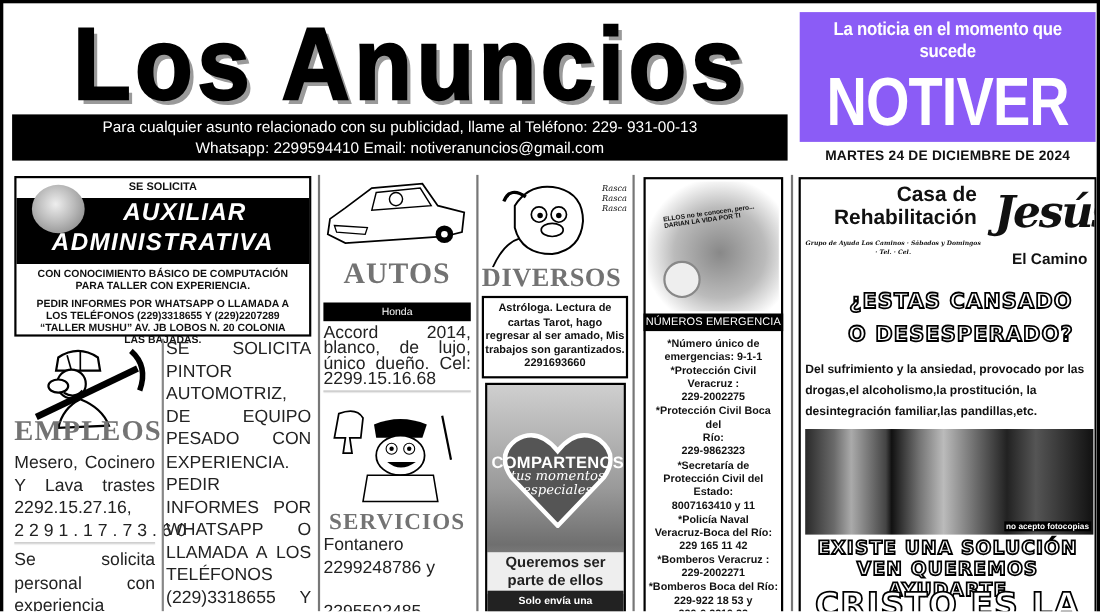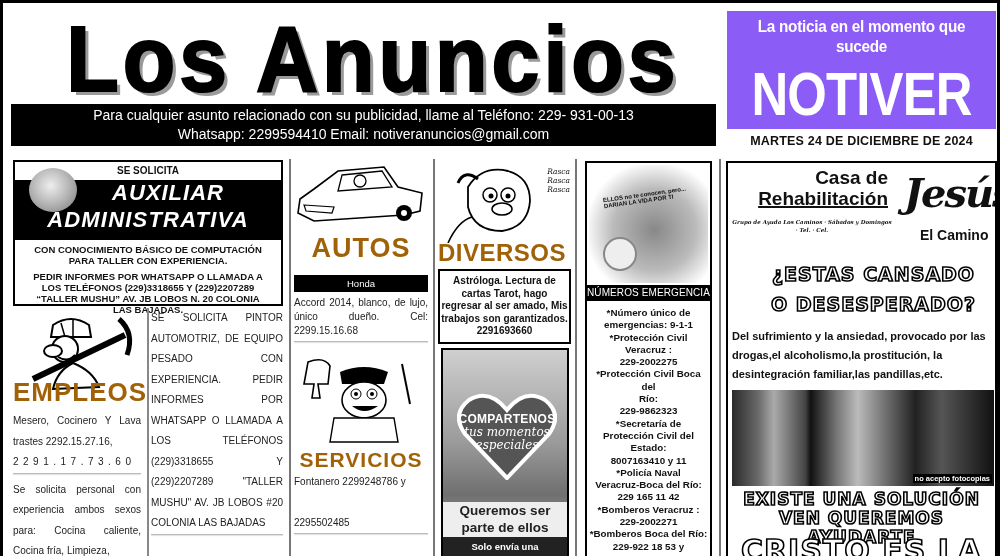--- a/index.html
+++ b/index.html
@@ -36,55 +36,55 @@
   .ad-aux .top { height: 18px; text-align: center; font-size: 10px; font-weight: 800; line-height: 18px; }
   .ad-aux .band { position: absolute; left: 0; top: 18px; width: 100%; height: 60px; background: #000; color: #fff; text-align: center; font-style: italic; }
   .ad-aux .band .l1 { font-size: 22px; font-weight: 900; line-height: 26px; padding-left: 40px; letter-spacing: 1px; }
   .ad-aux .band .l2 { font-size: 22px; font-weight: 900; line-height: 28px; letter-spacing: 1.2px; }
   .ad-aux .photo { position: absolute; left: 14px; top: 6px; width: 48px; height: 44px; border-radius: 50%;
     background: radial-gradient(circle at 45% 40%, #eee 0%, #bbb 45%, #777 100%); z-index: 2; }
   .ad-aux .body { position: absolute; top: 82px; left: 0; width: 100%; text-align: center; font-size: 9.5px; font-weight: 800; line-height: 11px; padding: 0 17px; }
   .ad-aux .body p + p { margin-top: 5px; }
 
   .empleos-art { position: absolute; left: 10px; top: 312px; width: 128px; height: 100px; }
-  .section-word { font-family: Liberation Sans, sans-serif; font-weight: 900; color: #a16207; letter-spacing: 1px; }
-
-  .classified { font-size: 10px; line-height: 20.5px; text-align: justify; color: #222; }
+  .section-word { font-family: Liberation Serif, serif; font-weight: 900; color: #737373; letter-spacing: 1px; }
+
+  .classified { font-size: 16px; line-height: 20.5px; text-align: justify; color: #222; }
   .spaced-num { letter-spacing: 4.5px; }
   .rule { height: 1px; background: #bbb; box-shadow: 0 1px 1px #ddd; }
 
   .col1a { position: absolute; left: 10px; top: 408px; width: 128px; }
   .col1b { position: absolute; left: 148px; top: 305px; width: 132px; }
   .vline-inner { position: absolute; left: 144px; top: 305px; bottom: 0; width: 2px; background: #888; }
 
   
   .col2 { position: absolute; left: 291px; top: 158px; width: 134px; }
   .honda-bar { height: 17px; background: #000; color: #fff; text-align: center; font-size: 9.5px; line-height: 17px; margin-top: 4px; }
 
   
   .col3 { position: absolute; left: 435px; top: 158px; width: 133px; }
   .astro { border: 2px solid #000; text-align: center; font-size: 10px; font-weight: 700; line-height: 12.5px; padding: 4px 1px; margin-top: 6px; }
   .promo { position: absolute; left: 438px; top: 345px; width: 128px; height: 211px; border: 2px solid #000; overflow: hidden;
      background: linear-gradient(180deg, #cfcfcf 0%, #9a9a9a 45%, #6f6f6f 70%, #bbb 100%); }
   .heart { position: absolute; left: 14px; top: 42px; width: 100px; height: 88px; }
-  .promo .heart-text1 { position: absolute; left: 0; top: 62px; width: 128px; text-align: center; color: #fff; font-size: 12px; font-weight: 800; letter-spacing: 0.3px; }
+  .promo .heart-text1 { position: absolute; left: 0; top: 62px; width: 128px; text-align: center; color: #fff; font-size: 15px; font-weight: 800; letter-spacing: 0.3px; }
   .promo .heart-text2 { position: absolute; left: 0; top: 76px; width: 128px; text-align: center; color: #fff; font-family: "DejaVu Serif", serif; font-style: italic; font-size: 12px; line-height: 13px; }
   .promo .q { position: absolute; left: 0; top: 152px; width: 124px; height: 38px; background: #eee; text-align: center; font-size: 13.5px; font-weight: 700; line-height: 17px; color: #222; }
   .promo .send { position: absolute; left: 0; bottom: 0; width: 124px; height: 20px; background: #222; color: #fff; text-align: center; font-size: 9.5px; font-weight: 700; line-height: 20px; }
 
   
   .emerg { position: absolute; left: 582px; top: 158px; width: 127px; bottom: -4px; border: 2px solid #000; background: #fff; }
   .emerg .pic { height: 118px; margin: 2px; background: radial-gradient(ellipse at 55% 55%, #888 0%, #bbb 45%, #fff 75%); position: relative; }
   .emerg .label { background: #000; color: #fff; text-align: center; font-size: 10px; line-height: 16px; margin: 0 -2px; letter-spacing: 0.1px; }
   .emerg .list { text-align: center; font-size: 9.8px; font-weight: 700; line-height: 12.3px; padding: 6px 1px 0; color: #111; }
 
   
   .rehab { position: absolute; left: 723px; top: 158px; width: 271px; bottom: -4px; border: 2px solid #000; background: #fff; overflow: hidden; }
   .rehab .casa { position: absolute; left: 20px; top: 4px; width: 140px; text-align: right; font-size: 19px; font-weight: 700; line-height: 21px; }
-  .rehab .casa .u { text-decoration: underline; text-decoration-thickness: 2px; }
+  .rehab .casa .u { text-decoration-thickness: 2px; }
   .rehab .small { position: absolute; left: 4px; top: 56px; width: 160px; font-family: "DejaVu Serif", serif; font-style: italic; font-size: 5.5px; line-height: 7.5px; text-align: center; font-weight: 700; }
   .rehab .jesus { position: absolute; left: 176px; top: 6px; font-family: "DejaVu Serif", serif; font-size: 40px; font-weight: 700; font-style: italic; letter-spacing: -2px; }
   .rehab .camino { position: absolute; left: 192px; top: 64px; font-size: 14px; font-weight: 700; }
   .outline-text { color: #fff; -webkit-text-stroke: 1.6px #000; font-weight: 900; font-family: "DejaVu Sans", sans-serif; text-align: center; letter-spacing: 1px; }
   .rehab .h1 { position: absolute; left: 0; width: 291px; top: 96px; font-size: 19px; line-height: 30px; }
   .rehab .par { position: absolute; left: 4px; top: 164px; width: 260px; font-size: 11px; font-weight: 700; line-height: 19px; }
   .rehab .photo { position: absolute; left: 4px; top: 227px; width: 262px; height: 96px; background:
       linear-gradient(90deg, #2a2a2a 0%, #6a6a6a 10%, #aaa 16%, #444 28%, #111 30%, #777 40%, #bbb 48%, #666 60%, #222 70%, #555 80%, #111 100%); }
   .rehab .photo .fc { position: absolute; right: 2px; bottom: 3px; background: #000; color: #fff; font-size: 7.5px; font-weight: 700; padding: 0 2px; }
   .rehab .h2 { position: absolute; left: 0; width: 267px; top: 327px; font-size: 17px; line-height: 19px; }

